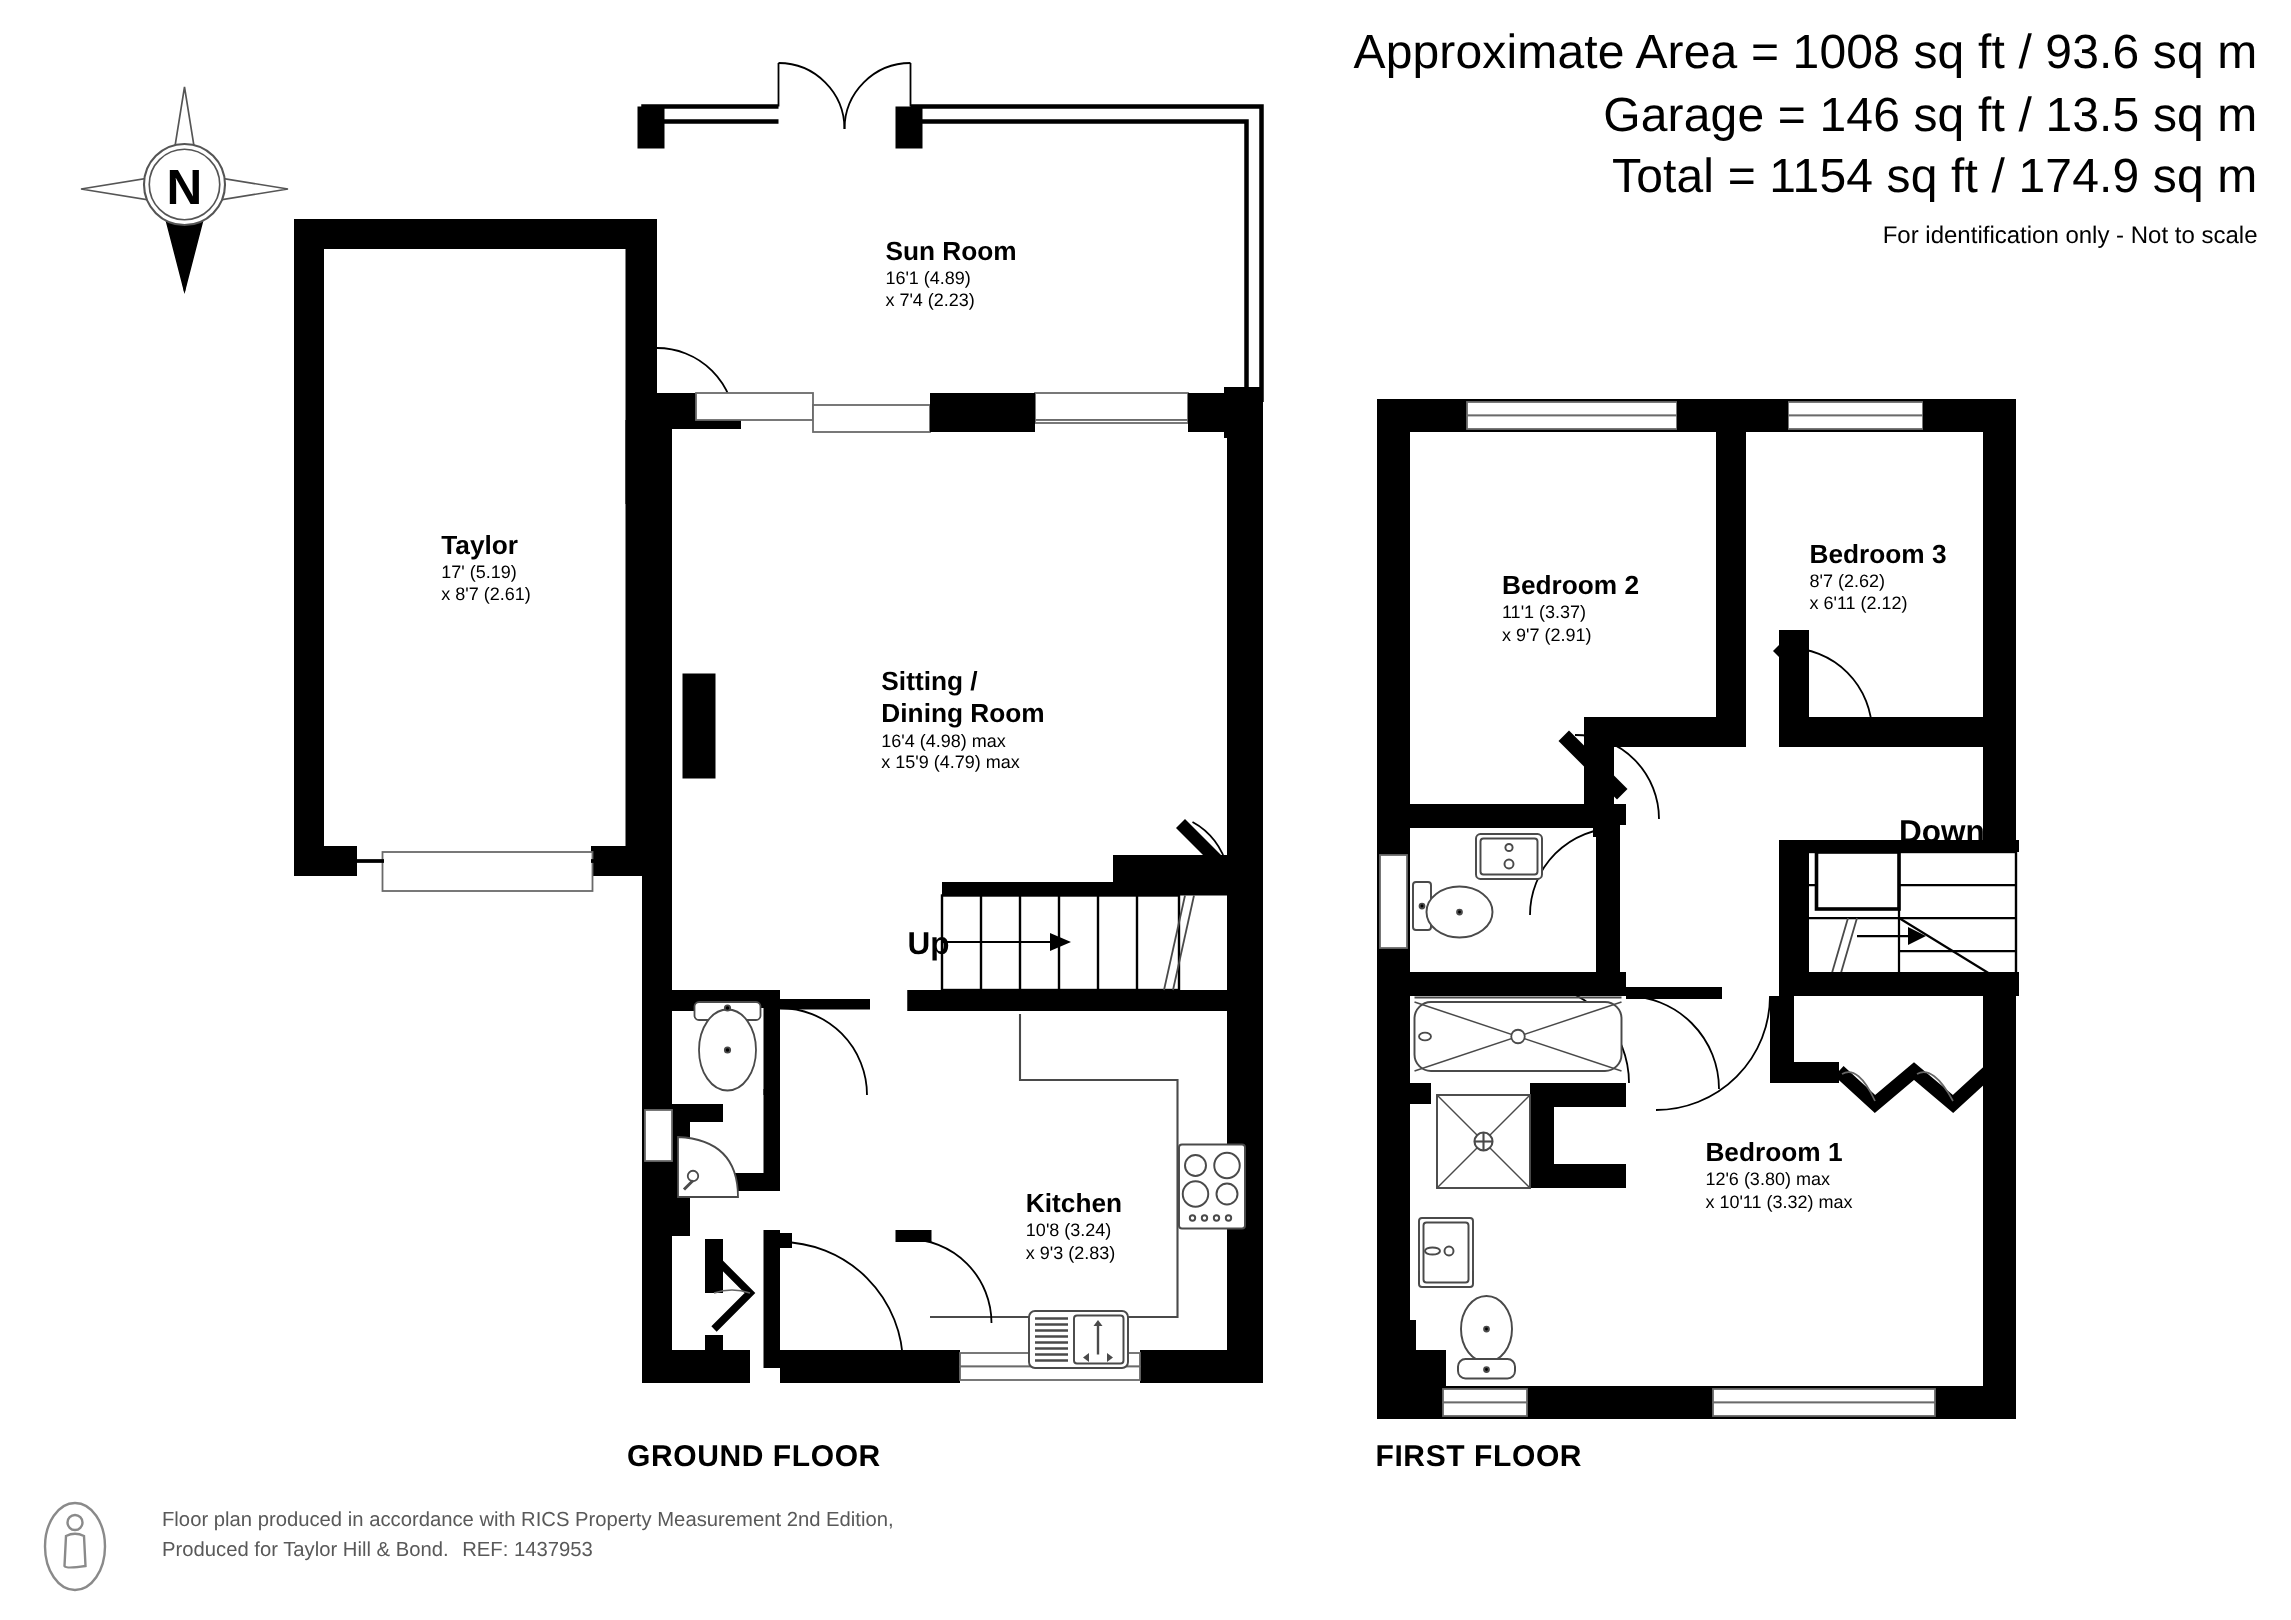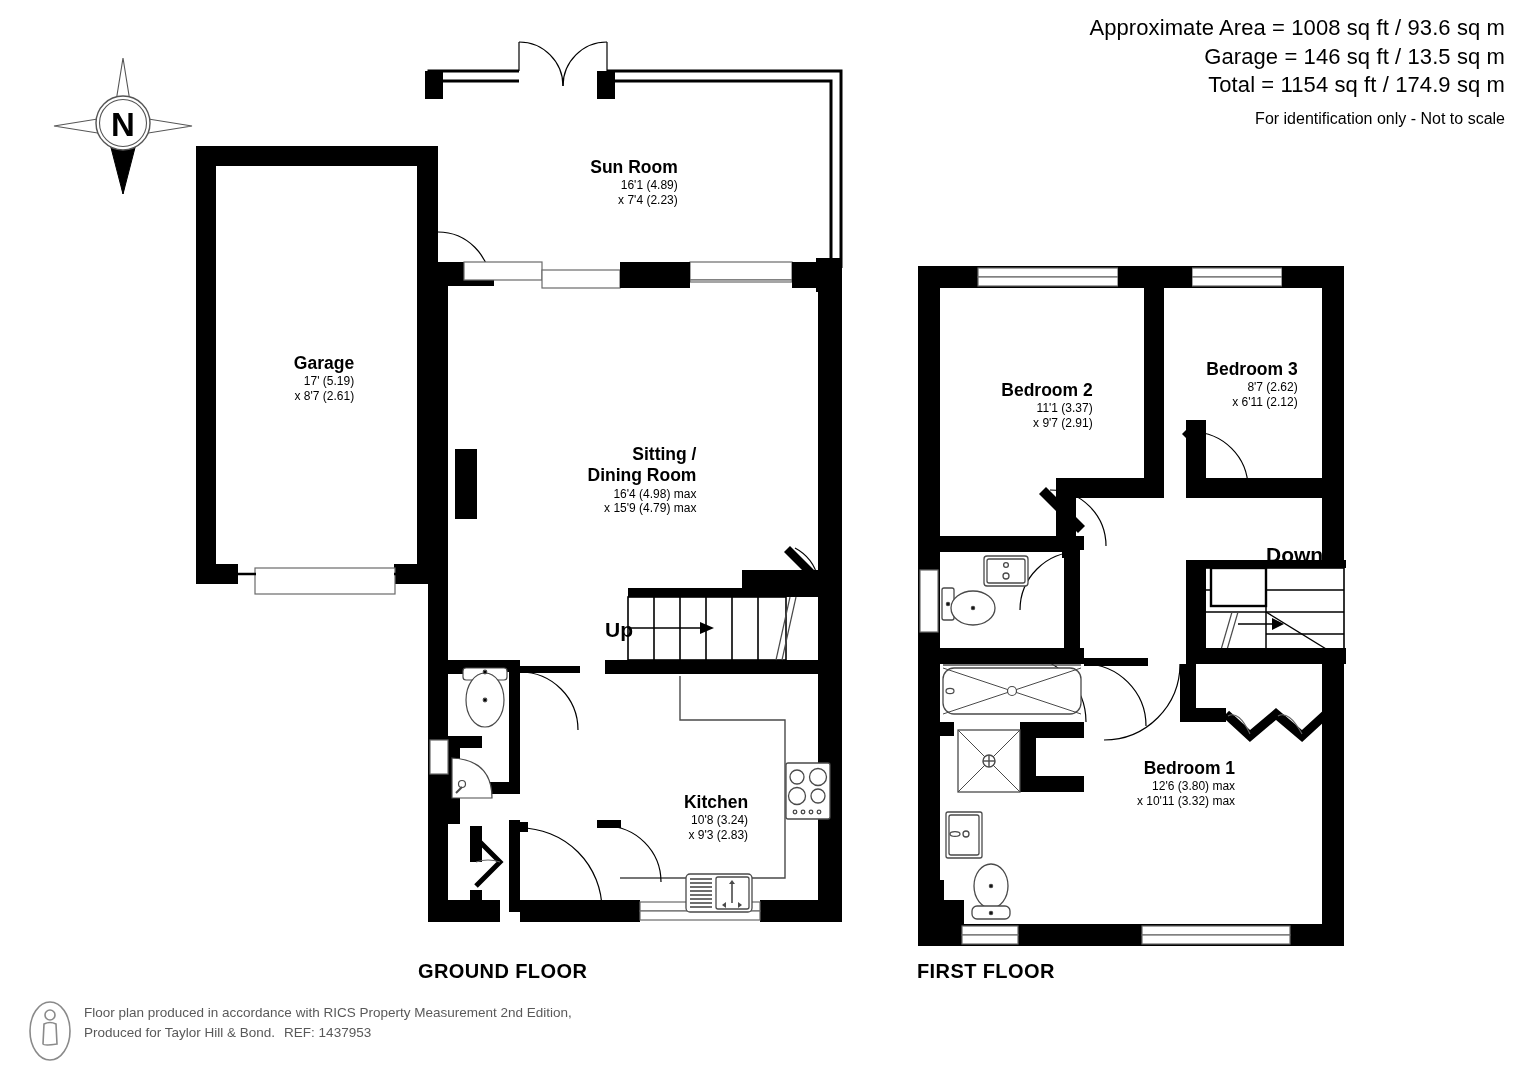--- a/index.html
+++ b/index.html
@@ -2,40 +2,40 @@
 <html><head>
 <meta charset="utf-8">
 <style>
   html,body{margin:0;padding:0;background:#ffffff;}
   body{width:1527px;height:1080px;position:relative;
        font-family:"Liberation Sans","DejaVu Sans",sans-serif;color:#000;}
   .stage{position:absolute;inset:0;width:1527px;height:1080px;overflow:hidden;}
 
   
   #area-summary{position:absolute;right:22px;top:14px;text-align:right;line-height:1.30;}
-  #area-summary .big{font-size:22px;letter-spacing:.1px;white-space:nowrap;}
+  #area-summary .big{font-size:32px;letter-spacing:.1px;white-space:nowrap;}
   #area-summary .note{font-size:16px;margin-top:9px;white-space:nowrap;}
 
   
   .floor-caption{position:absolute;font-size:20px;font-weight:bold;letter-spacing:.4px;}
   #ground-floor-caption{left:418px;top:960px;}
   #first-floor-caption{left:917px;top:960px;}
 
   
-  .room-label{position:absolute;text-align:right;line-height:1.22;
+  .room-label{position:absolute;text-align:left;line-height:1.22;
               white-space:nowrap;transform:translateX(-50%);}
   .room-label .rname{font-size:17.5px;font-weight:bold;}
   .room-label .rdim{font-size:12px;}
 
   
   .plan-text{position:absolute;font-size:21px;font-weight:bold;}
 
   
   #footer{position:absolute;left:28px;top:1000px;display:flex;align-items:flex-start;gap:12px;}
-  #footer .ftext{font-size:13.5px;line-height:1.45;color:#595959;padding-top:3px;}
+  #footer .ftext{font-size:13.5px;line-height:1.45;color:#595959;padding-top:3px;margin-left:24px;}
   #footer .ftext .sp{display:inline-block;width:9px;}
 
   svg{display:block;}
 </style>
 </head>
 <body>
 
 <div class="stage">
 
   <div id="area-summary">
@@ -421,21 +421,21 @@
     </g>
   </svg>
 
   <div class="room-label" style="left:634px;top:157px;">
     <div class="rname">Sun Room</div>
     <div class="rdim">16'1 (4.89)</div>
     <div class="rdim">x 7'4 (2.23)</div>
   </div>
 
   <div class="room-label" style="left:324px;top:353px;">
-    <div class="rname">Garage</div>
+    <div class="rname">Taylor</div>
     <div class="rdim">17' (5.19)</div>
     <div class="rdim">x 8'7 (2.61)</div>
   </div>
 
   <div class="room-label" style="left:642px;top:444px;">
     <div class="rname">Sitting /</div>
     <div class="rname">Dining Room</div>
     <div class="rdim">16'4 (4.98) max</div>
     <div class="rdim">x 15'9 (4.79) max</div>
   </div>

